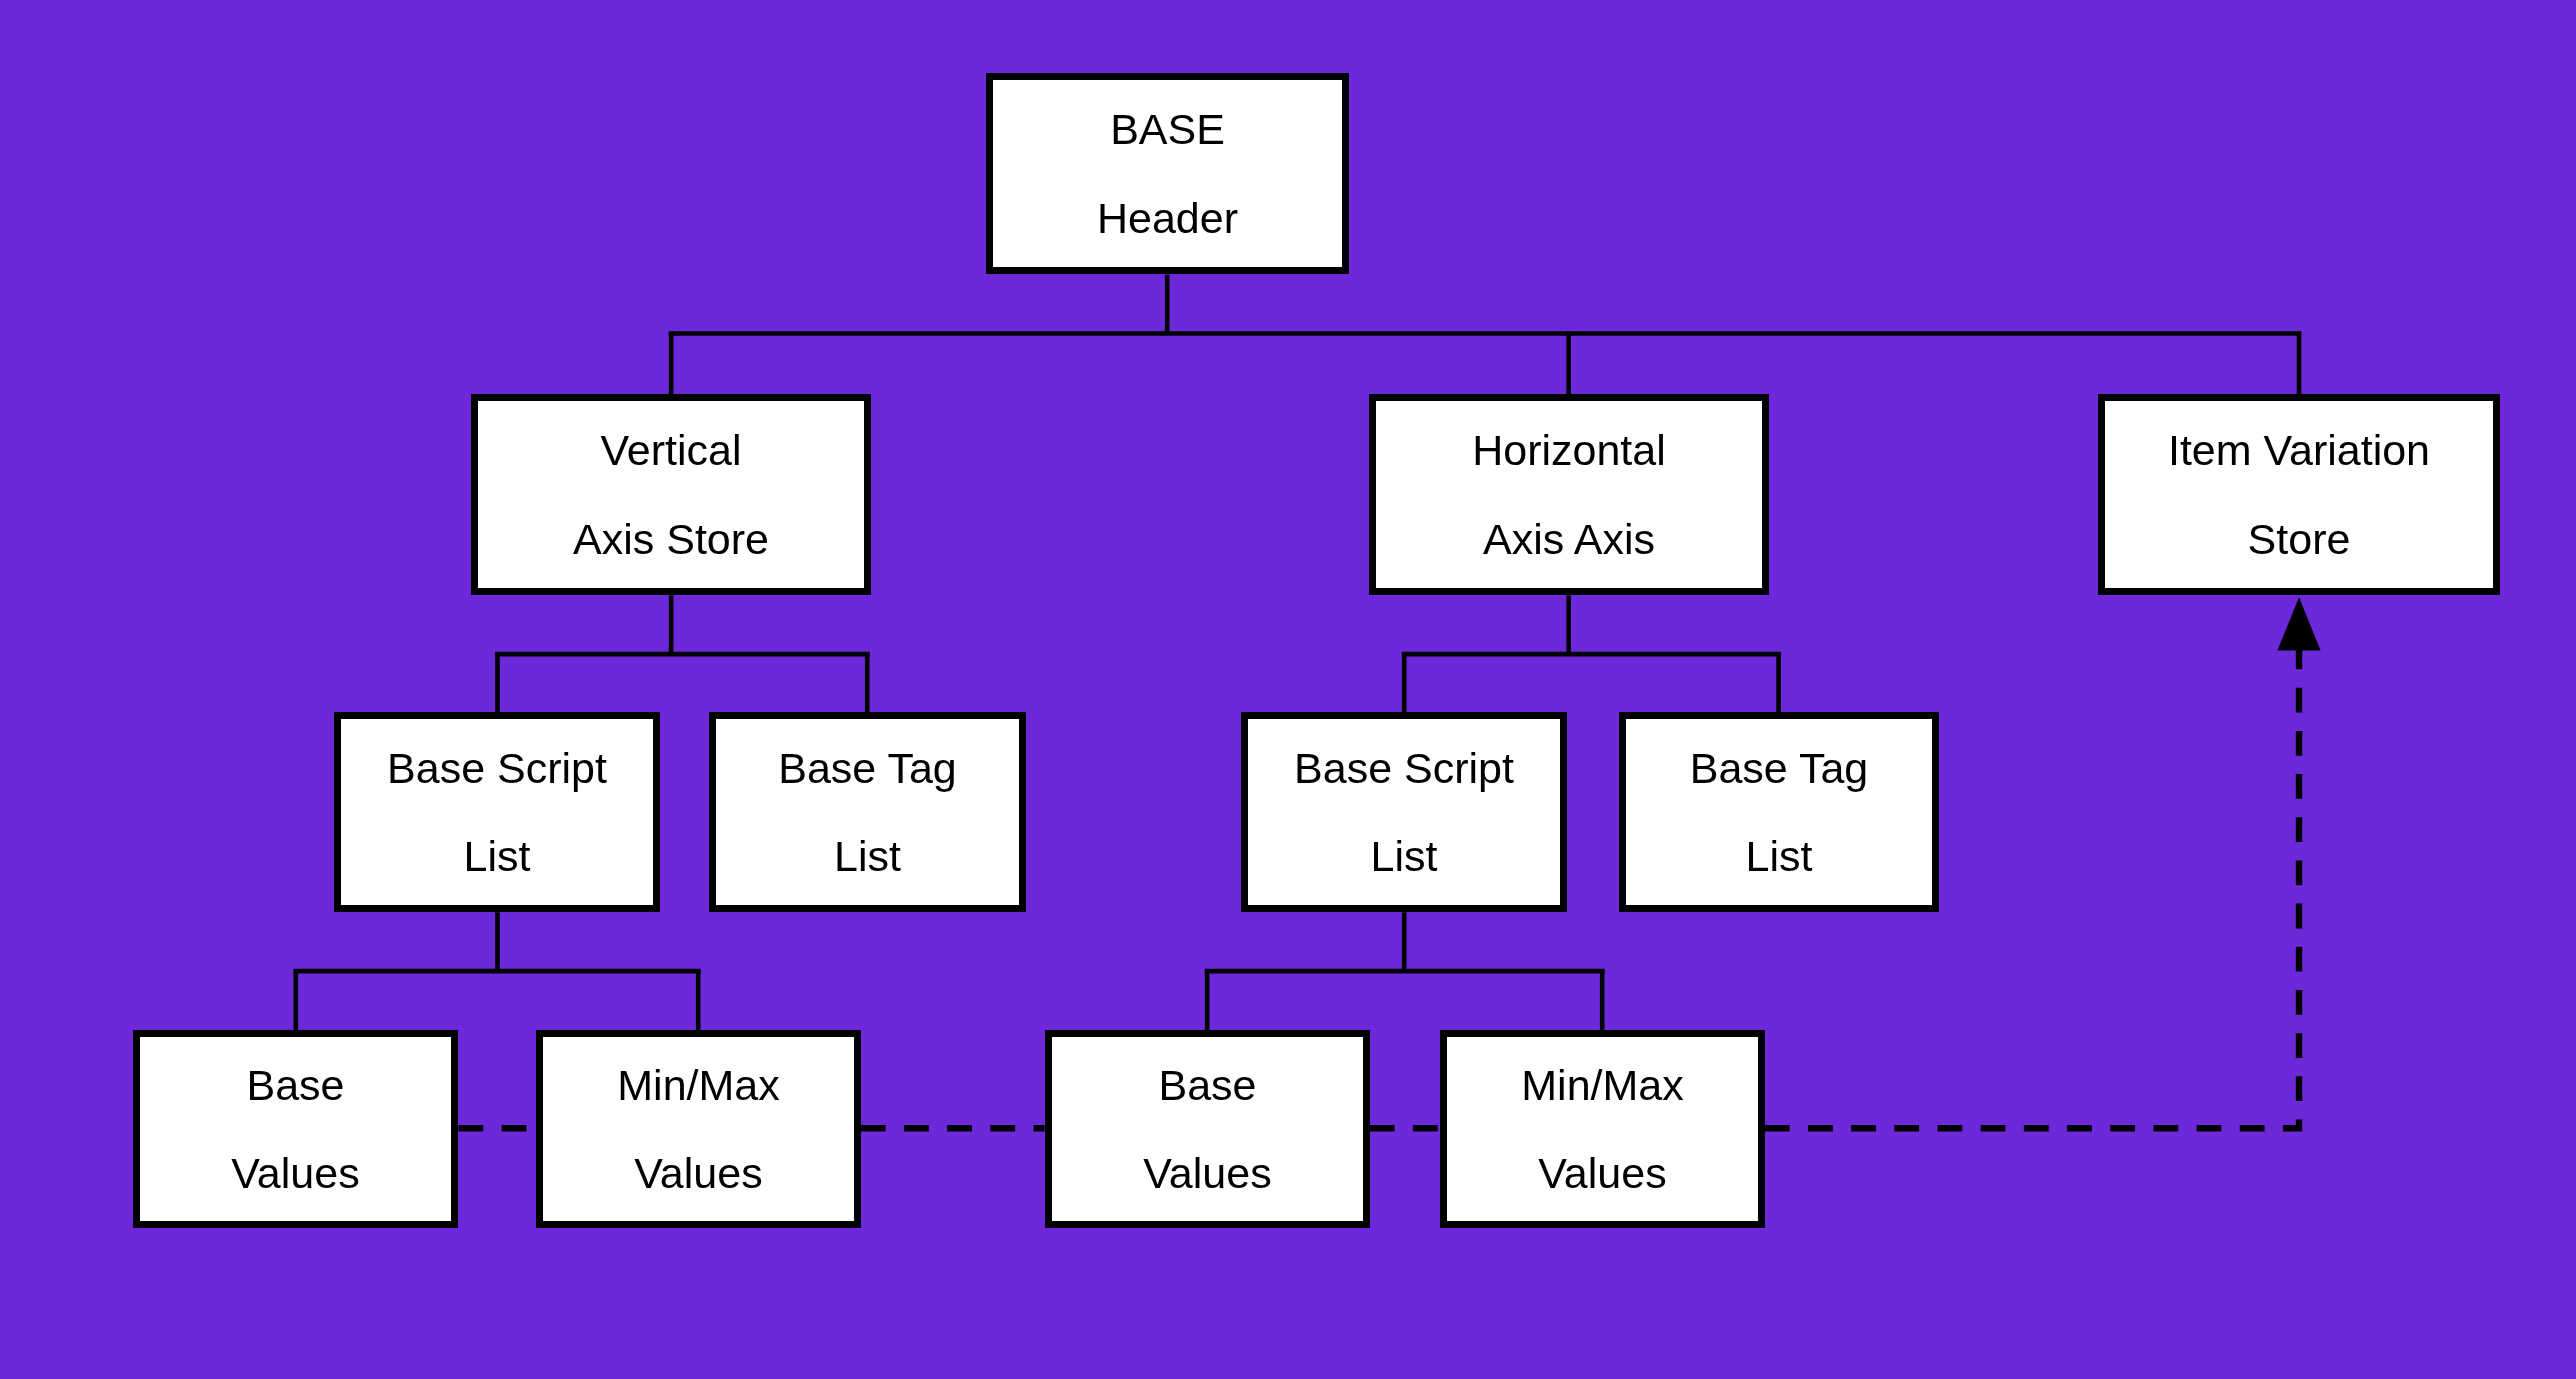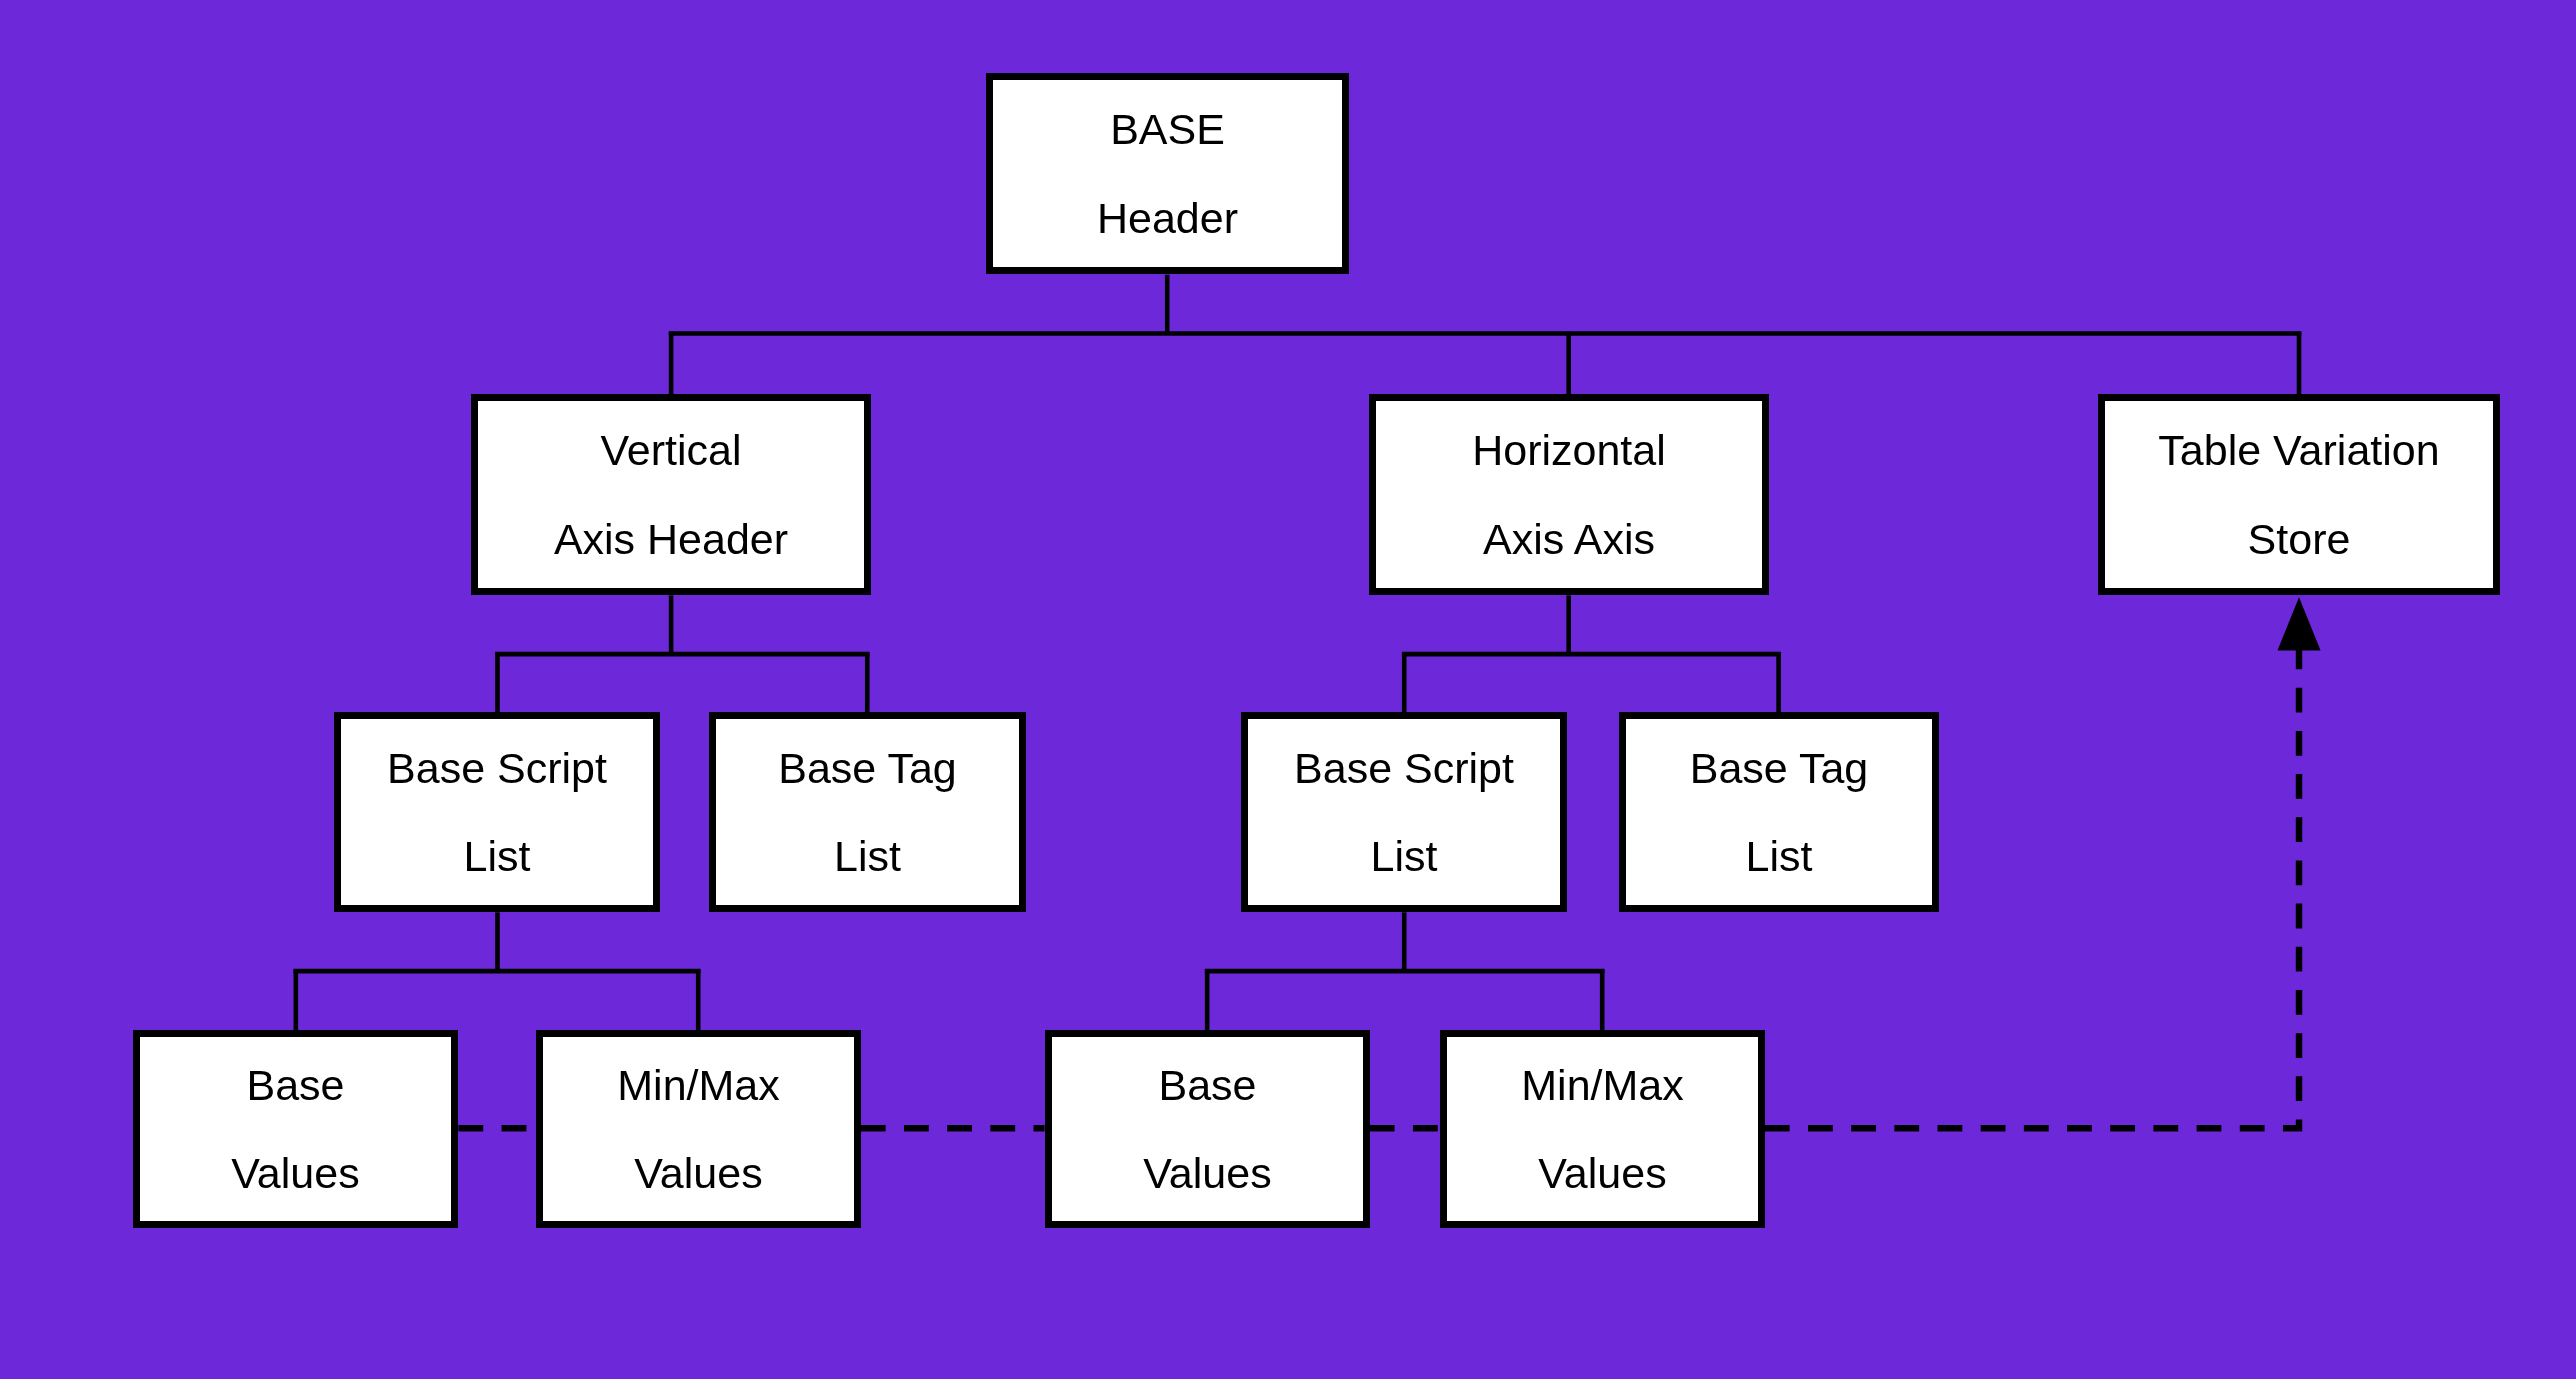--- a/index.html
+++ b/index.html
@@ -87,24 +87,24 @@
       <line class="dashed-line" data-name="dashed-minmaxleft-basevaluesright" x1="937" y1="1228" x2="1137" y2="1228"></line>
       <line class="dashed-line" data-name="dashed-basevalues-minmax-right" x1="1491" y1="1228" x2="1567" y2="1228"></line>
       <path class="dashed-line" data-name="dashed-to-item-variation-store" d="M 1921 1228 H 2502.5 V 706"></path>
       <polygon class="arrow-head" data-name="arrowhead-item-variation-store" points="2502.5,650 2479,708 2526,708"></polygon>
     </g>
   </svg>
 
   <div class="node" data-name="node-base-header">BASE
 Header</div>
   <div class="node" data-name="node-vertical-axis-table">Vertical
-Axis Header</div>
+Axis Store</div>
   <div class="node" data-name="node-horizontal-axis-table">Horizontal
 Axis Axis</div>
-  <div class="node" data-name="node-item-variation-store">Table Variation
+  <div class="node" data-name="node-item-variation-store">Item Variation
 Store</div>
   <div class="node" data-name="node-base-script-list-left">Base Script
 List</div>
   <div class="node" data-name="node-base-tag-list-left">Base Tag
 List</div>
   <div class="node" data-name="node-base-script-list-right">Base Script
 List</div>
   <div class="node" data-name="node-base-tag-list-right">Base Tag
 List</div>
   <div class="node" data-name="node-base-values-left">Base

